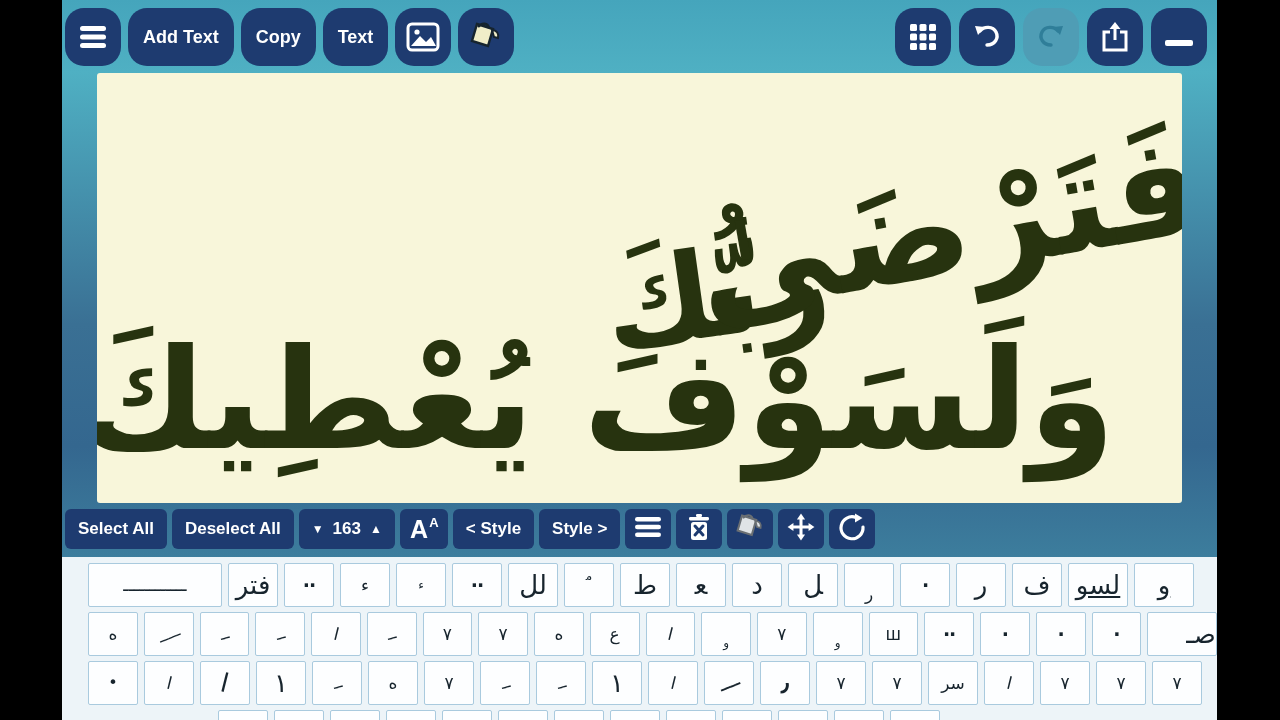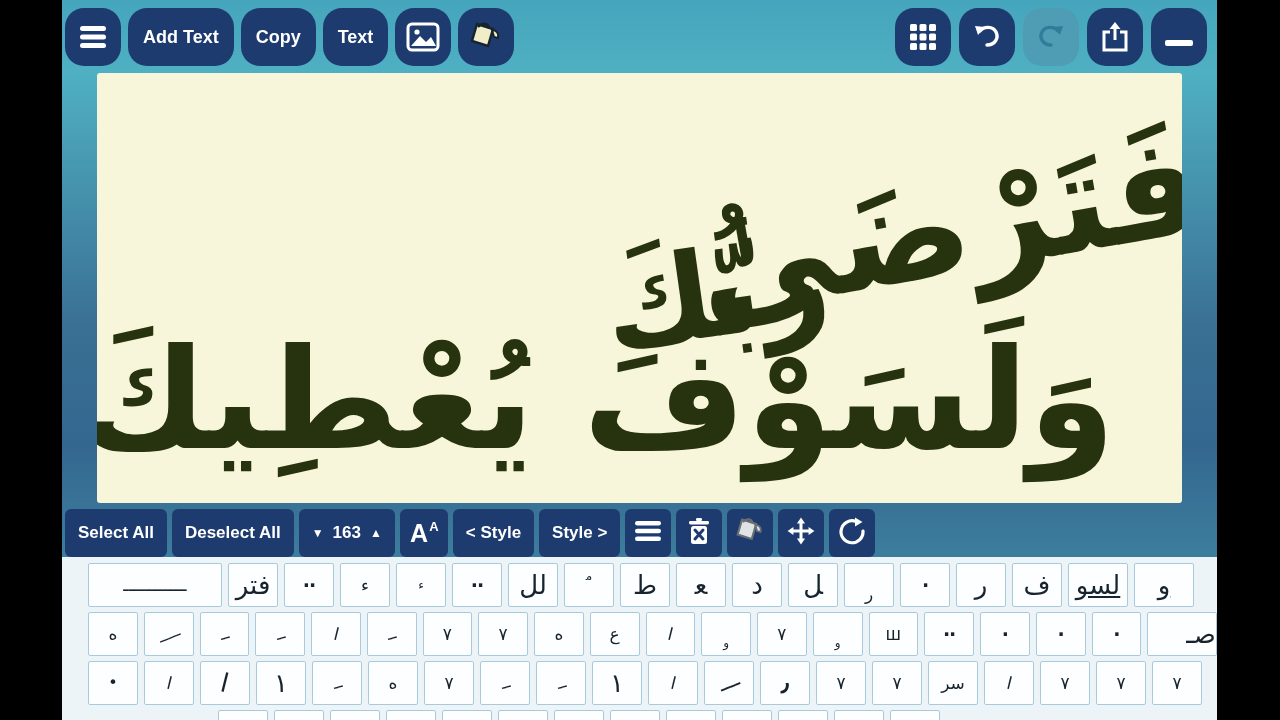--- a/index.html
+++ b/index.html
@@ -14,21 +14,21 @@
 
   
   .top-toolbar{position:absolute;left:3px;right:10px;top:8px;height:58px;display:flex;gap:7px;align-items:stretch;}
   .right-group{margin-left:auto;display:flex;gap:8px;}
   .tbtn{background:#1e3b70;border-radius:19px;color:#fff;font-weight:bold;font-size:18px;
         display:flex;align-items:center;justify-content:center;padding:0 15px;cursor:pointer;}
   .tbtn.icon{width:56px;padding:0;}
   .tbtn.disabled{background:#4f9db5;}
   .tbtn svg{display:block;}
 
-  .edit-toolbar{position:absolute;left:3px;top:509px;height:48px;display:flex;gap:5px;align-items:stretch;}
+  .edit-toolbar{position:absolute;left:3px;top:509px;height:40px;display:flex;gap:5px;align-items:stretch;}
   .ebtn{background:#1e3b70;border-radius:6px;color:#fff;font-weight:bold;font-size:17px;
         display:flex;align-items:center;justify-content:center;padding:0 13px;cursor:pointer;}
   .ebtn.icon{width:46px;padding:0;}
   .size-ctrl{gap:9px;}
   .size-ctrl .tri{font-size:12px;}
   .fontsize-btn{width:48px;padding:0;font-size:25px;align-items:center;}
   .fontsize-btn sup{font-size:13px;position:relative;top:-7px;left:1px;}
 
   
   .canvas{position:absolute;left:35px;top:73px;width:1085px;height:430px;background:#f8f6da;border-radius:3px;overflow:hidden;}

